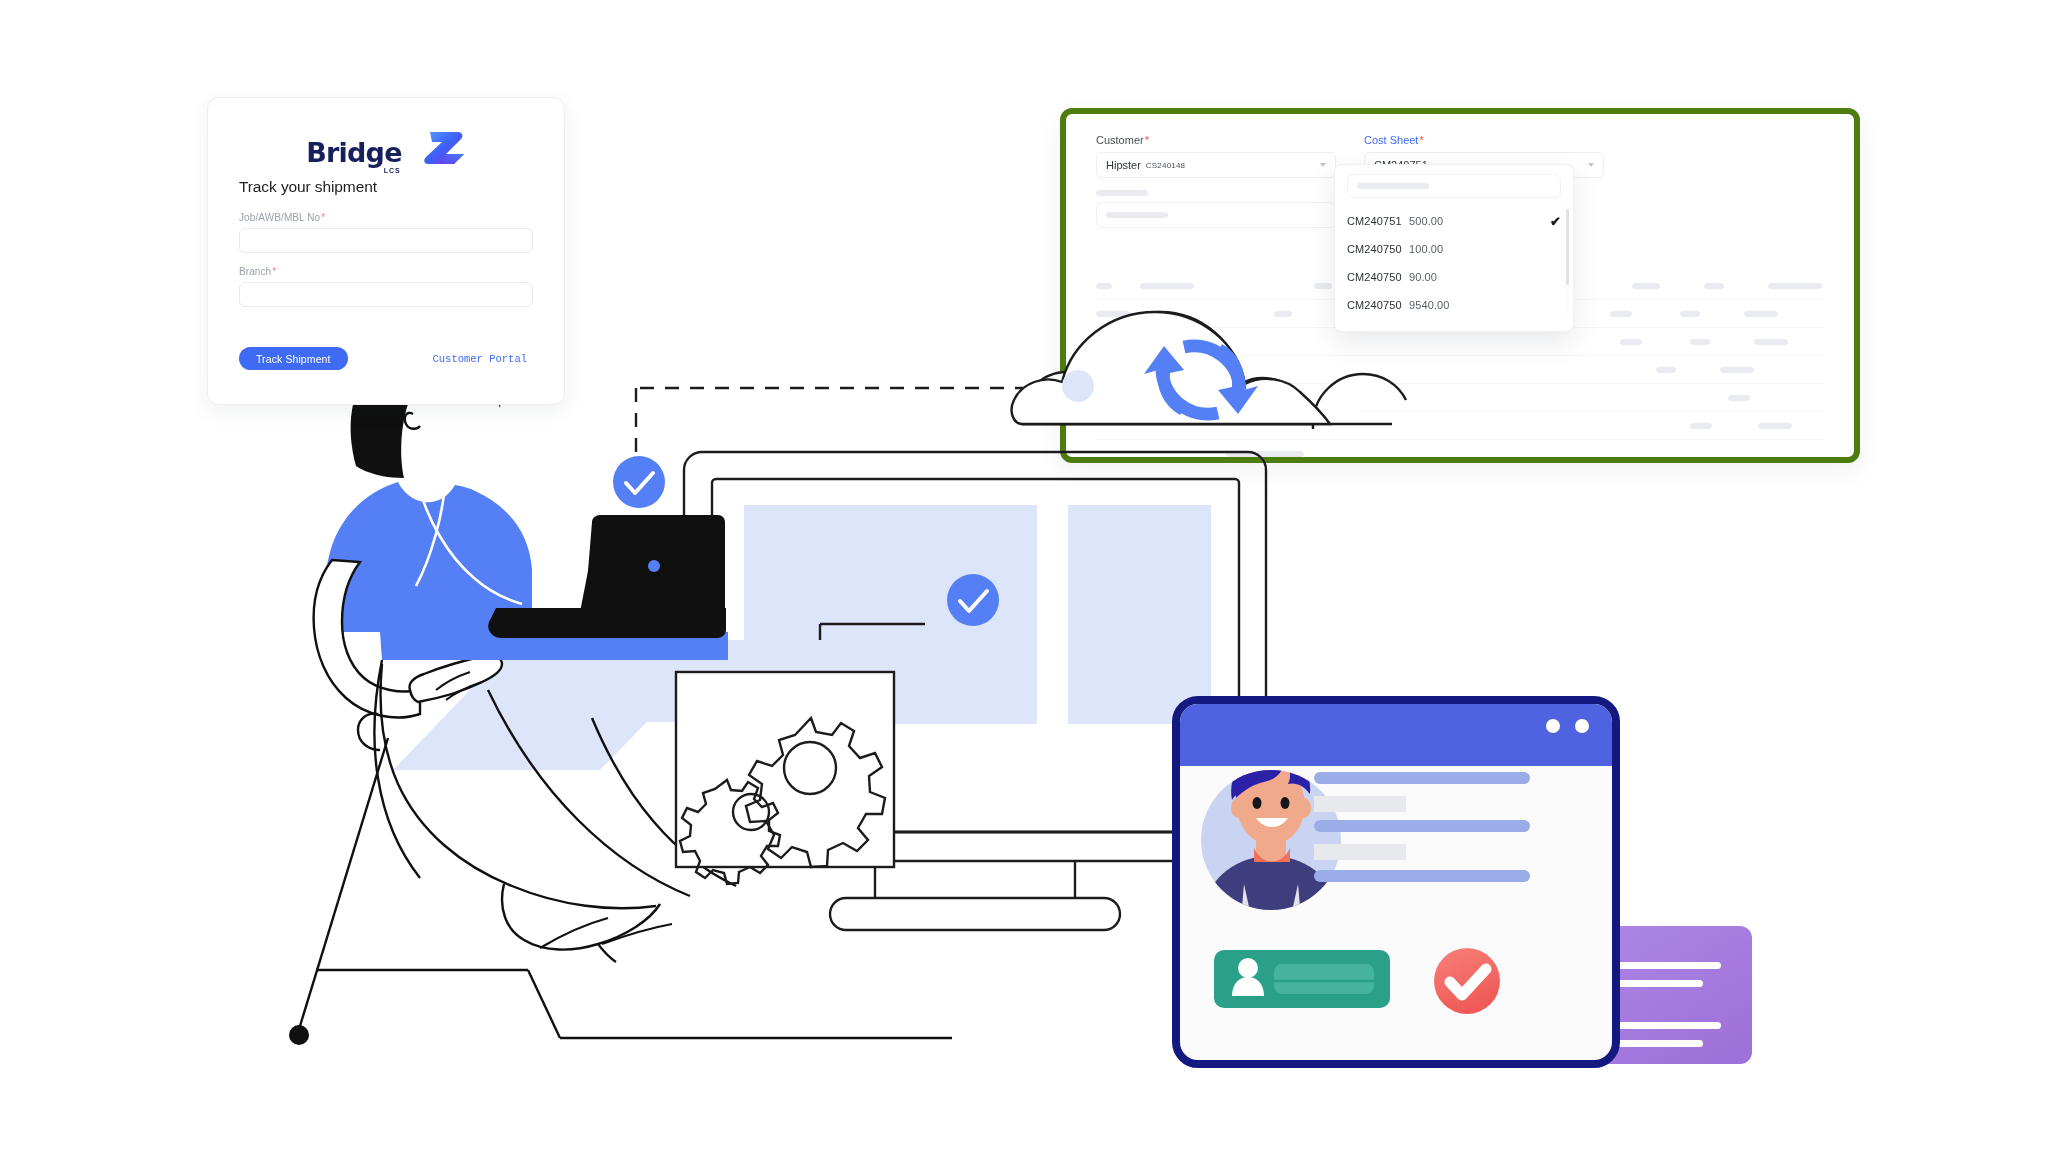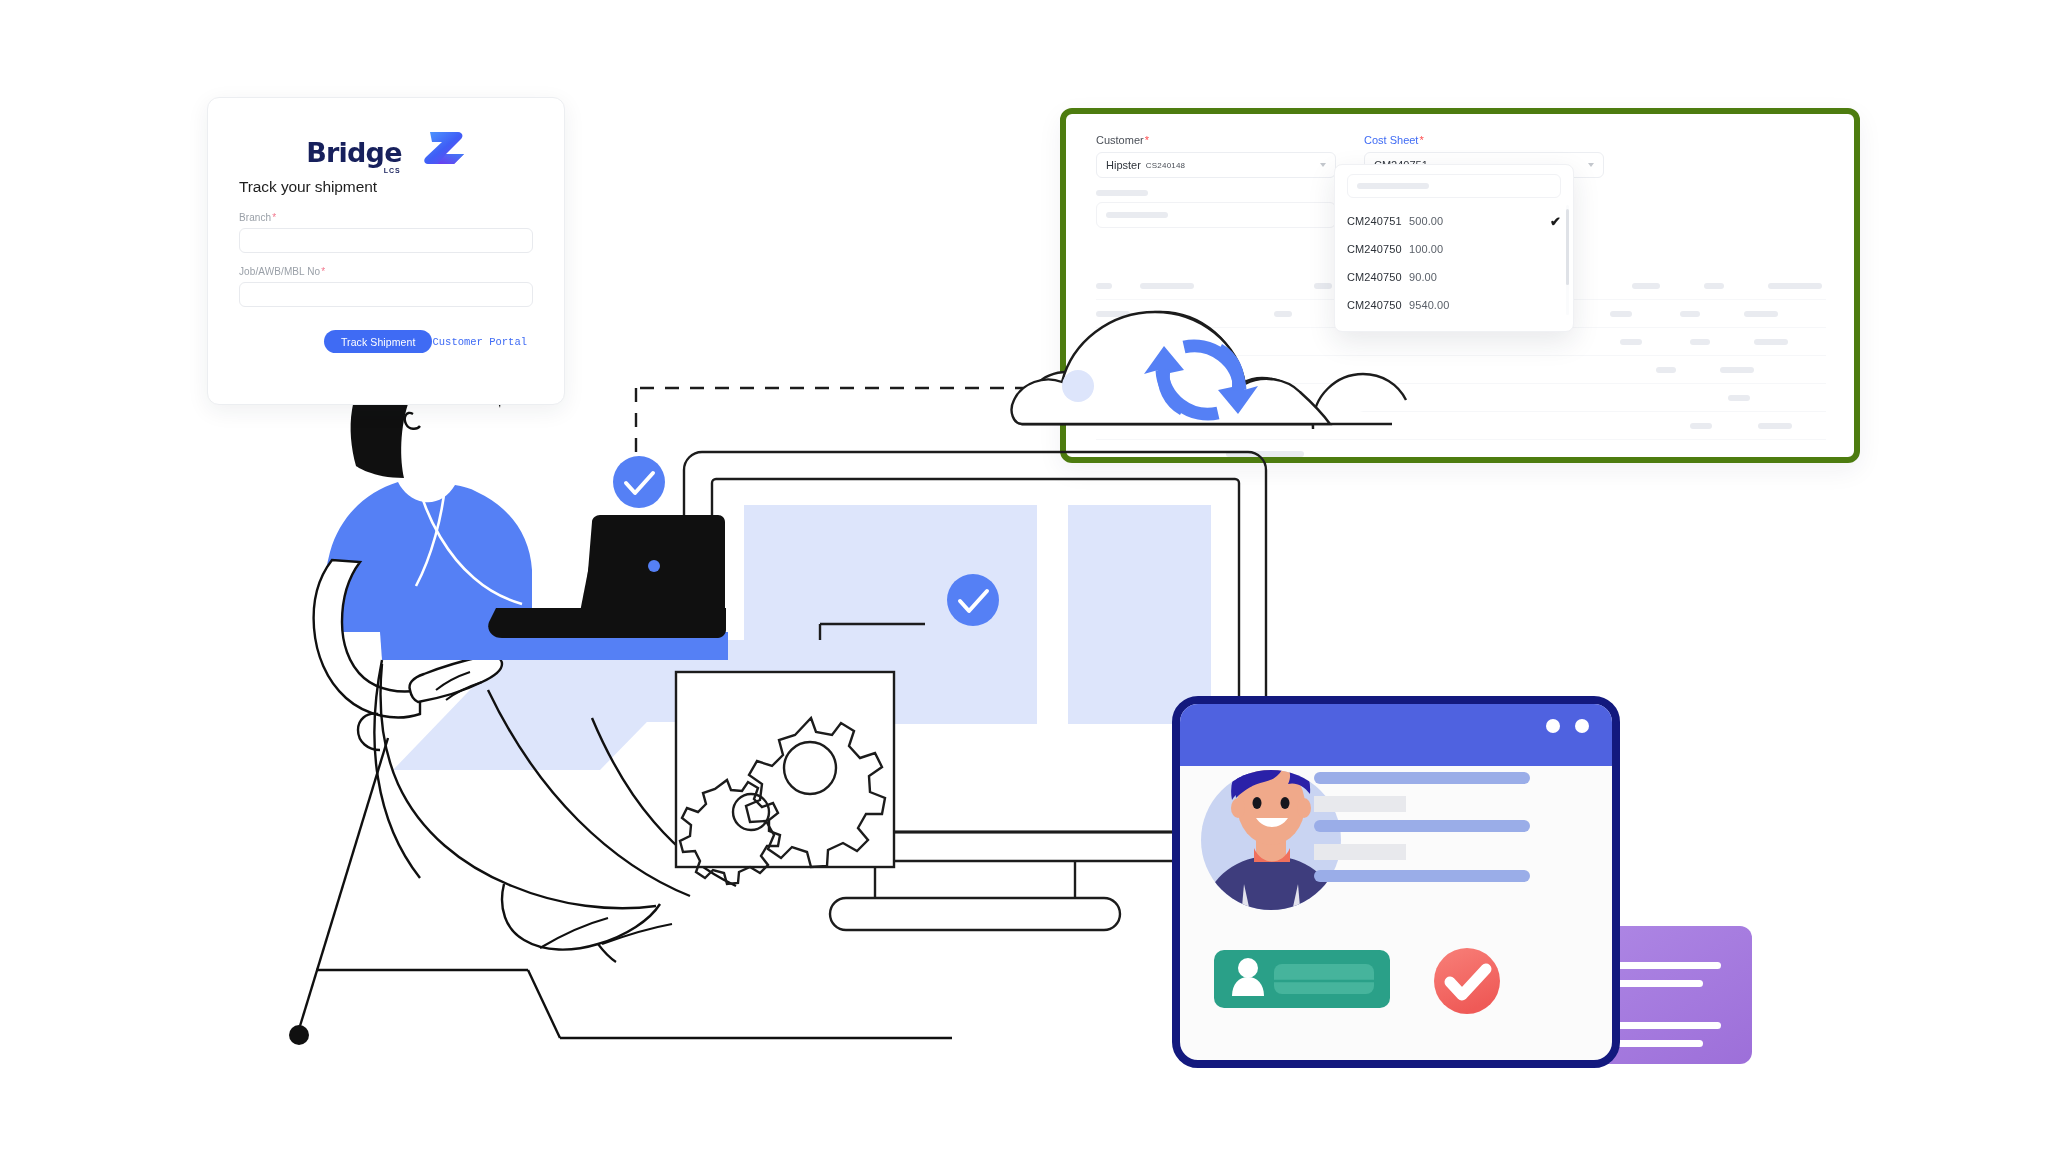--- a/index.html
+++ b/index.html
@@ -96,22 +96,22 @@
     box-sizing: border-box;
     margin-bottom: 13px;
     padding: 0 8px;
     font-size: 10px;
     color: #333;
     outline: none;
   }
   .track-actions {
     display: flex;
     align-items: center;
-    justify-content: flex-end;
-    margin-top: 10px;
+    justify-content: space-between;
+    margin-top: 27px;
   }
   .btn-primary {
     background: #3f6bf4;
     color: #ffffff;
     border: none;
     border-radius: 13px;
     height: 23px;
     padding: 0 17px;
     font-size: 10.5px;
     font-family: "Liberation Sans", sans-serif;
@@ -657,28 +657,28 @@
         </defs>
         <path d="M6 2 H34 C38 2 40 6 37 9 L22 24 H40 L30 34 H4 C0 34 -1 30 2 27 L18 12 H8 Z" fill="url(#lg1)"></path>
         <path d="M22 24 H40 L30 34 H14 Z" fill="url(#lg2)"></path>
       </svg>
     </div>
 
     <div class="track-title">Track your shipment</div>
 
     <div>
       <div class="field-label">
-        <span>Branch</span><span class="req">*</span>
+        <span>Job/AWB/MBL No</span><span class="req">*</span>
       </div>
       <input class="field-input" type="text" value="" placeholder="" style="">
     </div>
 
     <div>
       <div class="field-label">
-        <span>Job/AWB/MBL No</span><span class="req">*</span>
+        <span>Branch</span><span class="req">*</span>
       </div>
       <input class="field-input" type="text" value="" placeholder="" style="">
     </div>
 
     <div class="track-actions">
       <button class="btn-primary">Track Shipment</button>
       <a class="link-portal">Customer Portal</a>
     </div>
   </div>
 

